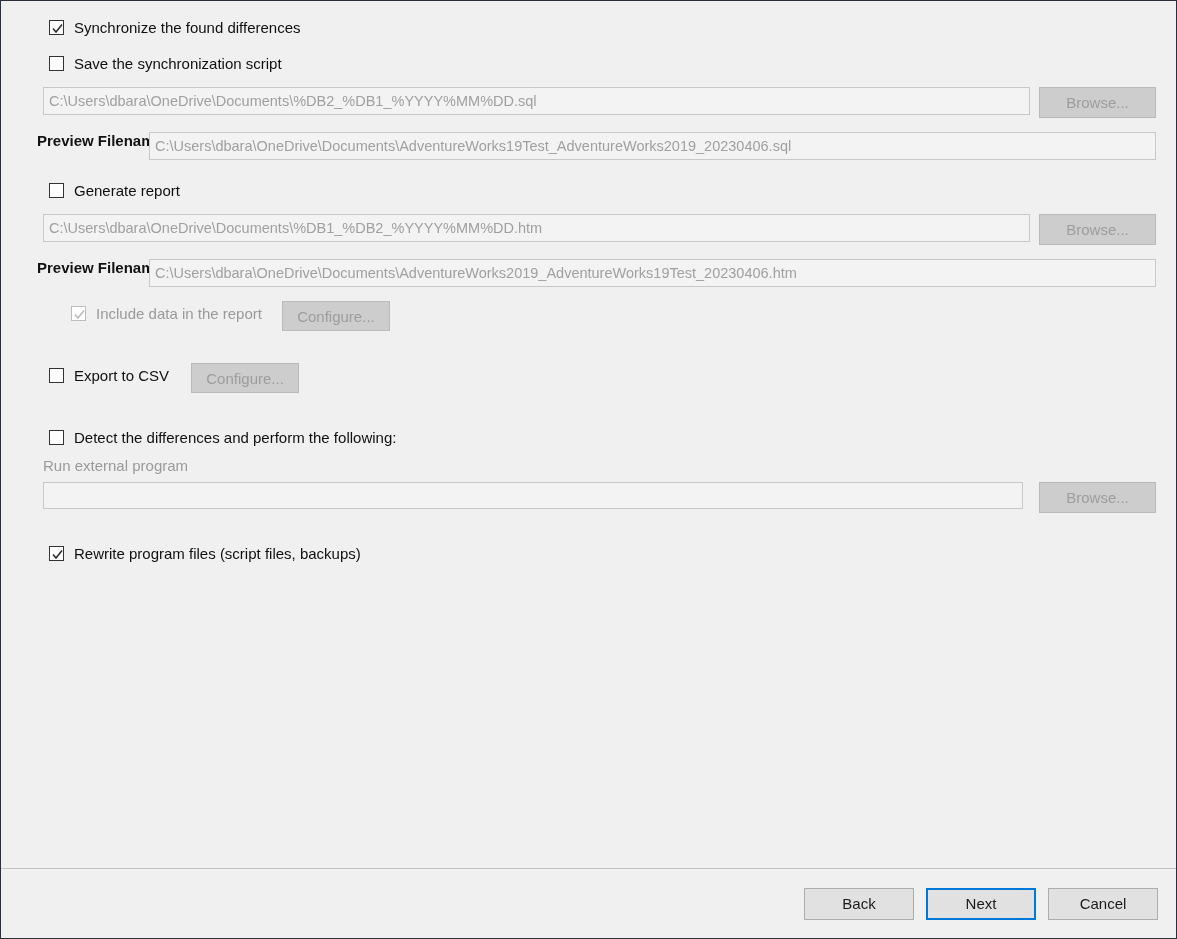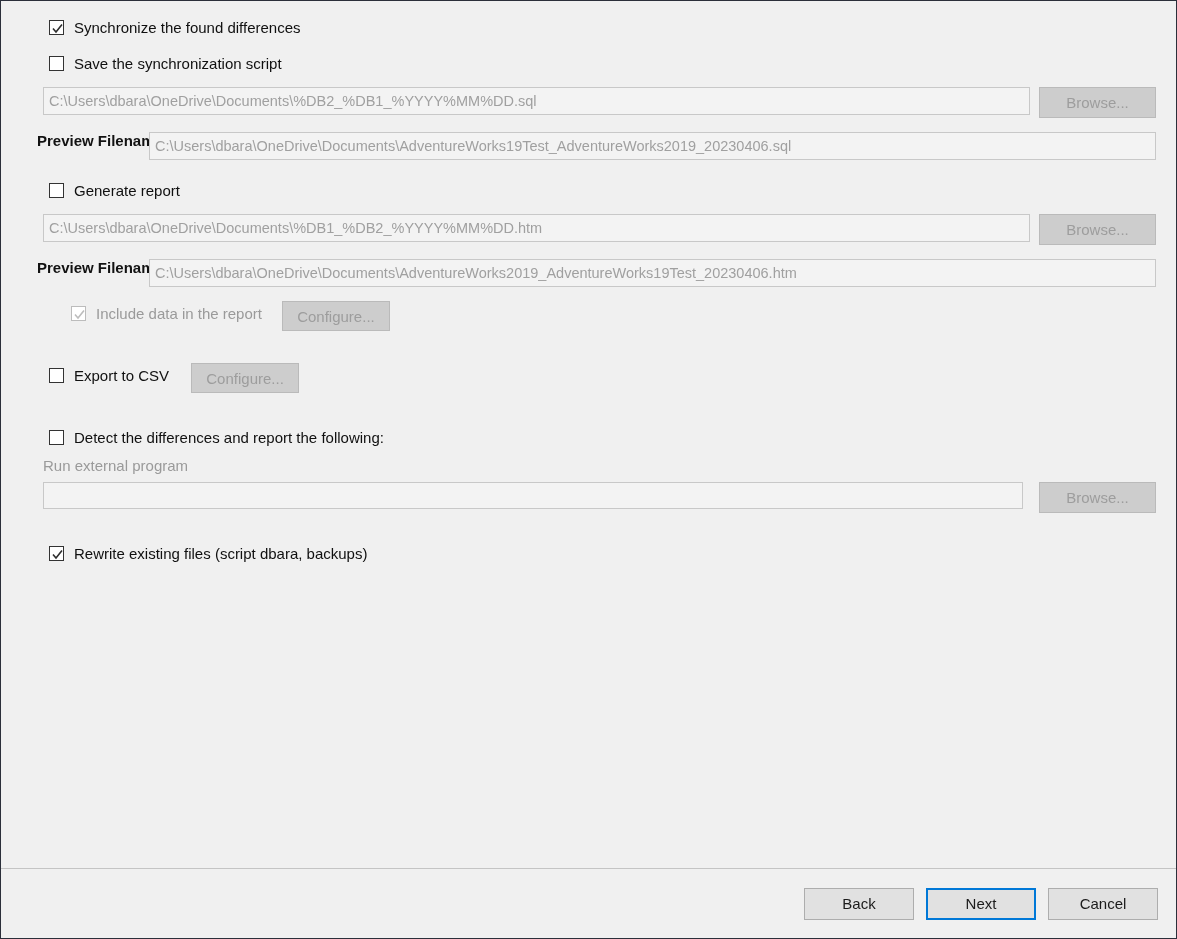--- a/index.html
+++ b/index.html
@@ -313,21 +313,21 @@
         </div>
         <div style="width:22px"></div>
         <div class="btn configure disabled">Configure...</div>
       </div>
 
       <div class="spacer-20"></div>
       <div class="spacer-12"></div>
 
       <div class="chk-row">
         <span class="cb"></span>
-        <span class="cb-label">Detect the differences and report the following:</span>
+        <span class="cb-label">Detect the differences and perform the following:</span>
       </div>
 
       <div class="spacer-8"></div>
 
       <div class="sub-label">Run external program</div>
 
       <div class="spacer-8"></div>
 
       <div class="field-row sub-indent">
         <div class="txt ext"></div>
@@ -337,21 +337,21 @@
 
       <div class="spacer-20"></div>
       <div class="spacer-8"></div>
 
       <div class="chk-row">
         <span class="cb">
           <svg width="13" height="13" viewBox="0 0 13 13">
             <path d="M2 6.5 L5 10 L11 2.5" fill="none" stroke="#2e2e2e" stroke-width="1.6"></path>
           </svg>
         </span>
-        <span class="cb-label">Rewrite existing files (script dbara, backups)</span>
+        <span class="cb-label">Rewrite program files (script files, backups)</span>
       </div>
 
     </div>
   </div>
 
   <div class="footer">
     <div class="btn nav">Back</div>
     <div class="btn nav default">Next</div>
     <div class="btn nav">Cancel</div>
   </div>

